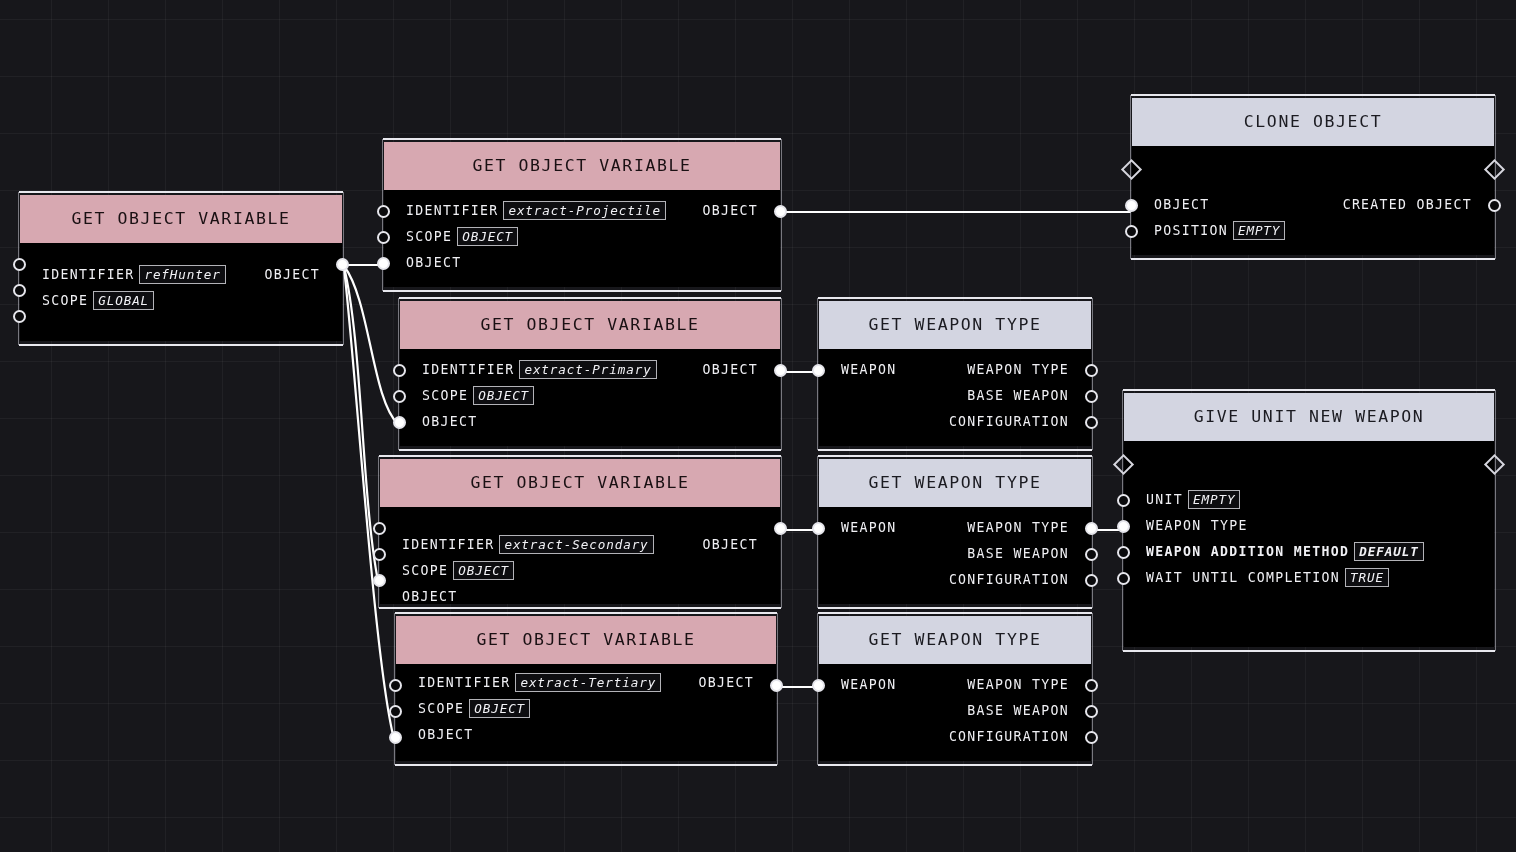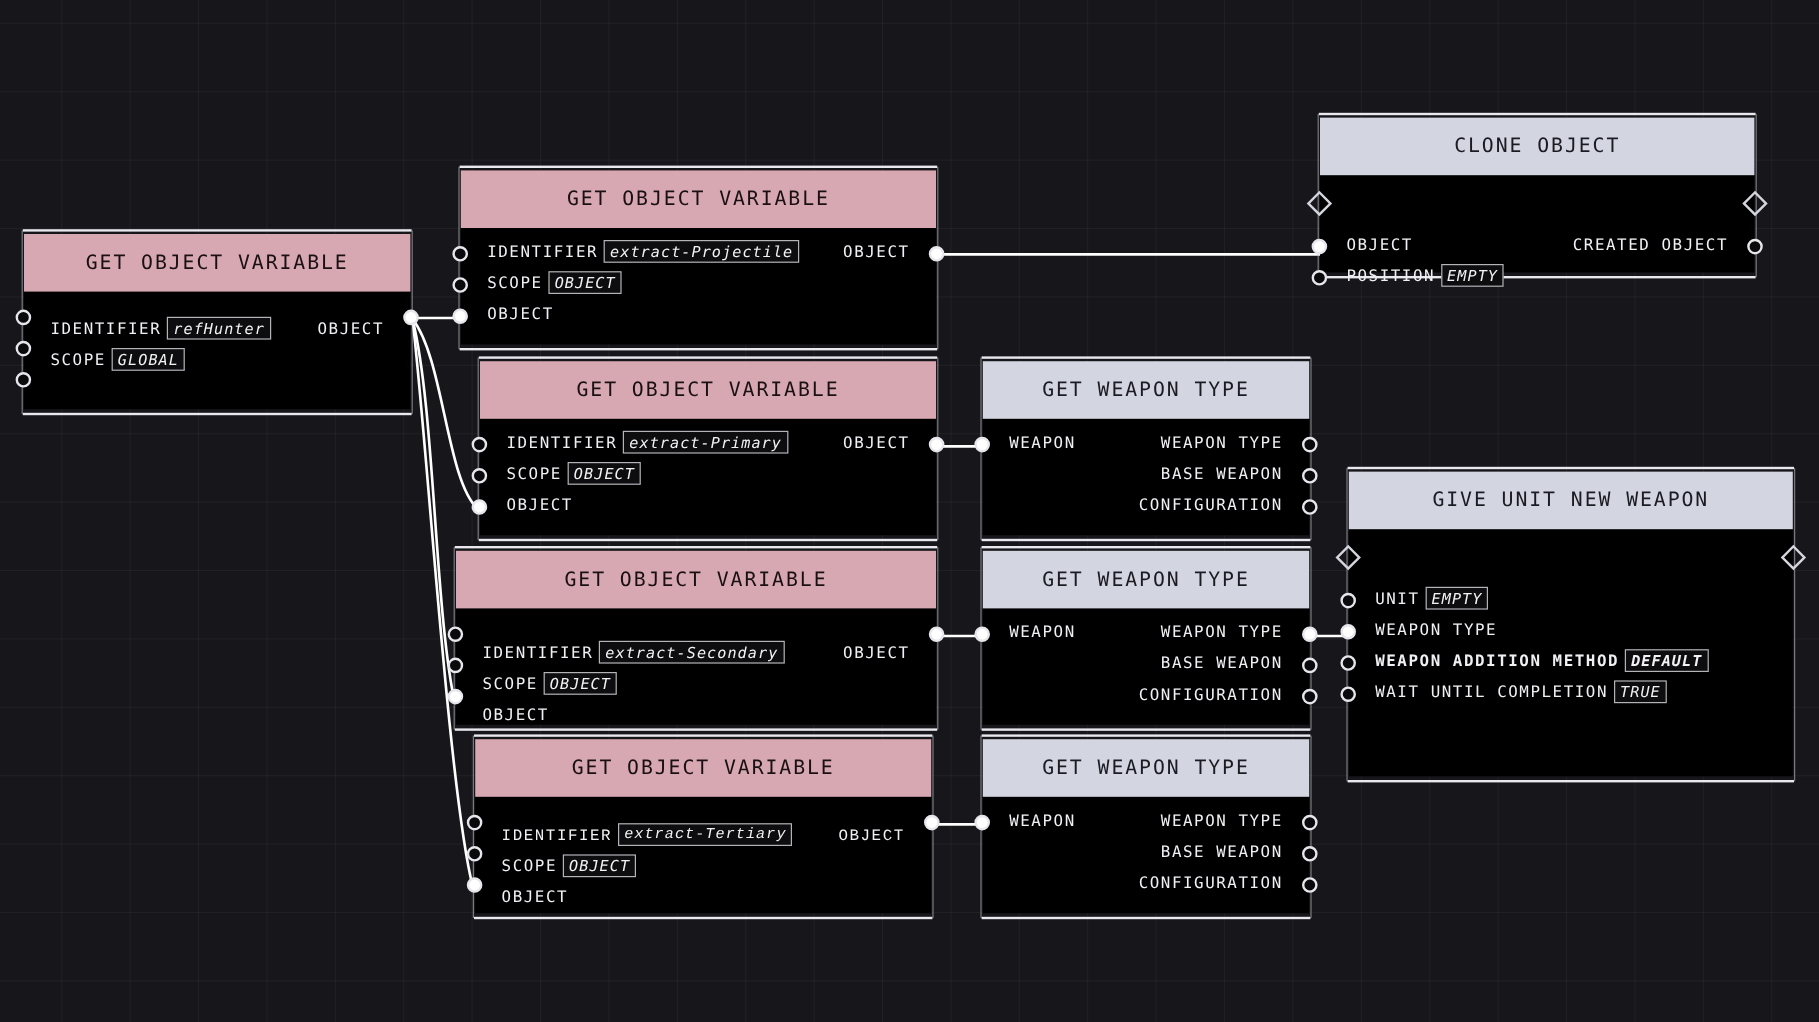--- a/index.html
+++ b/index.html
@@ -194,21 +194,21 @@
               <div class="lft"><span>OBJECT</span></div>
               <div class="rgt"></div>
             </div>
           </div>
         </div>
         <div class="port left" style="top: 62.5px;"></div>
         <div class="port right filled" style="top: 62.5px;"></div>
         <div class="port left" style="top: 88.5px;"></div>
         <div class="port left filled" style="top: 114.5px;"></div>
       </div>
-      <div class="node" style="left: 1100px; top: 98px; width: 362px; height: 129px;">
+      <div class="node" style="left: 1132px; top: 98px; width: 362px; height: 157px;">
         <div class="node-frame">
           <div class="bar top"></div>
           <div class="bar bot"></div>
           <div class="side l"></div>
           <div class="side r"></div>
         </div>
         <div class="node-title light">CLONE OBJECT</div>
         <div class="node-body">
           <div class="row first" style="margin-top: 46px;">
             <div class="row-split">
@@ -404,21 +404,21 @@
       </div>
       <div class="node" style="left: 396px; top: 616px; width: 380px; height: 145px;">
         <div class="node-frame">
           <div class="bar top"></div>
           <div class="bar bot"></div>
           <div class="side l"></div>
           <div class="side r"></div>
         </div>
         <div class="node-title pink">GET OBJECT VARIABLE</div>
         <div class="node-body">
-          <div class="row first" style="margin-top: 20px; font-family: Liberation Mono, monospace;">
+          <div class="row first" style="margin-top: 6px;">
             <div class="row-split">
               <div class="lft"><span>IDENTIFIER</span><span class="val">extract-Tertiary</span></div>
               <div class="rgt"><span>OBJECT</span></div>
             </div>
           </div>
           <div class="row" style="margin-top: 0px;">
             <div class="row-split">
               <div class="lft"><span>SCOPE</span><span class="val">OBJECT</span></div>
               <div class="rgt"></div>
             </div>

